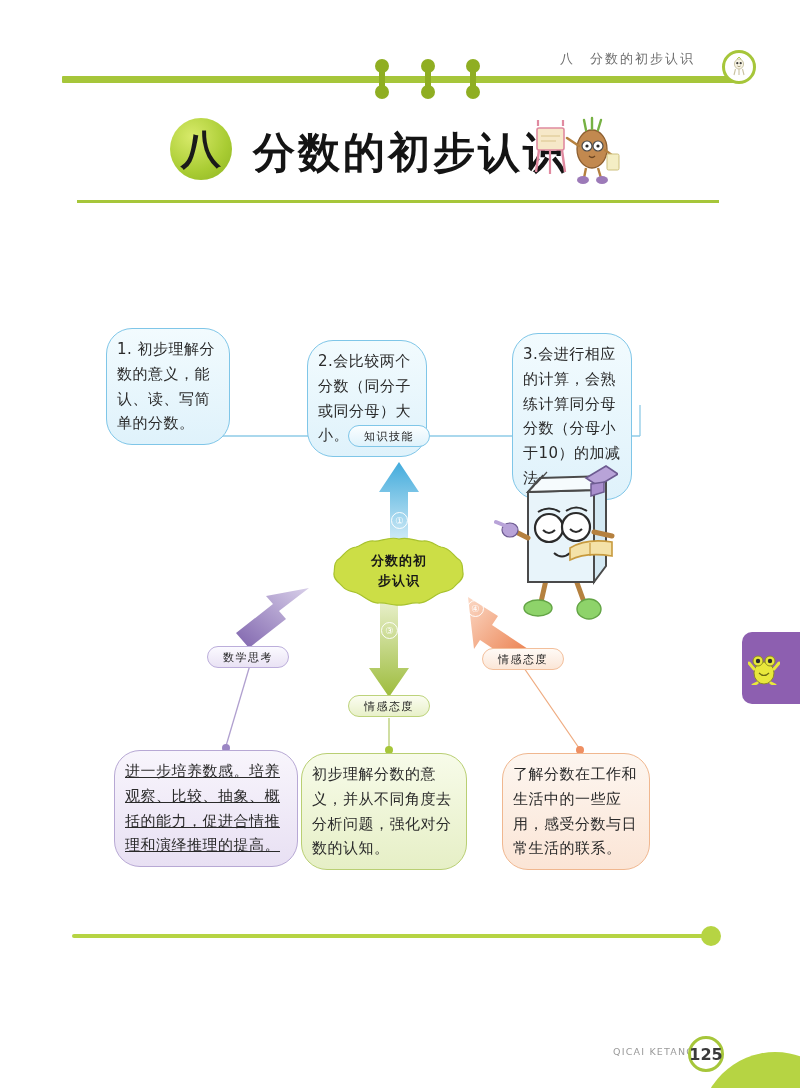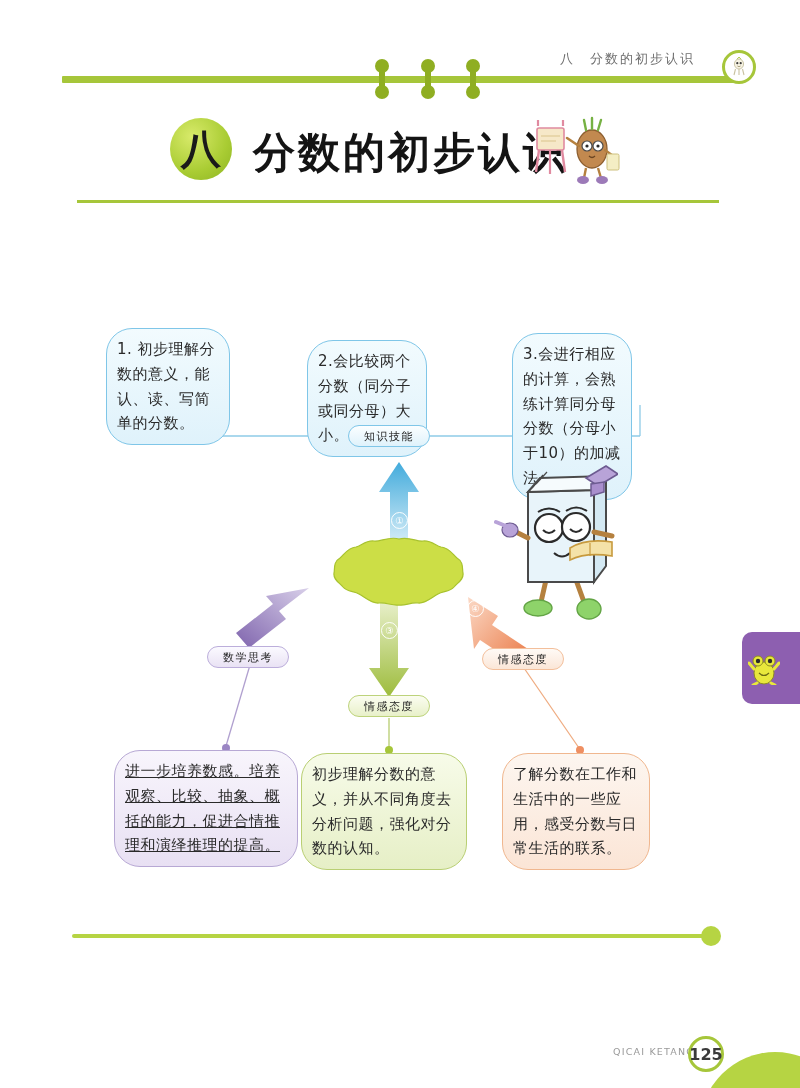--- a/index.html
+++ b/index.html
@@ -447,20 +447,24 @@
       <path d="M66 2
                C76 -1 84 5 90 4 C98 3 103 9 108 10
                C117 11 120 18 124 21 C131 25 129 32 130 36
                C131 43 124 46 121 50 C117 55 110 54 105 57
                C98 61 92 67 85 66 C78 65 72 69 66 68
                C59 69 53 65 46 66 C39 67 33 61 26 57
                C21 54 14 55 10 50 C7 46 0 43 1 36
                C2 32 0 25 7 21 C11 18 14 11 23 10
                C28 9 33 3 41 4 C47 5 56 -1 66 2 Z" fill="#ccde46" stroke="#a8c22e" stroke-width="1.2"></path>
     </svg>
+    <div class="burst-text">
+      <div>分数的初</div>
+      <div>步认识</div>
+    </div>
   </div>
 
   <div class="arrow-num" style="left:391px; top:512px;">①</div>
   <div class="arrow-num" style="left:296px; top:594px;">②</div>
   <div class="arrow-num" style="left:381px; top:622px;">③</div>
   <div class="arrow-num" style="left:467px; top:600px;">④</div>
 
   <svg class="book-mascot" viewBox="0 0 124 172">
 
     <path d="M52 128 L47 150" stroke="#b5813f" stroke-width="5" stroke-linecap="round"></path>

